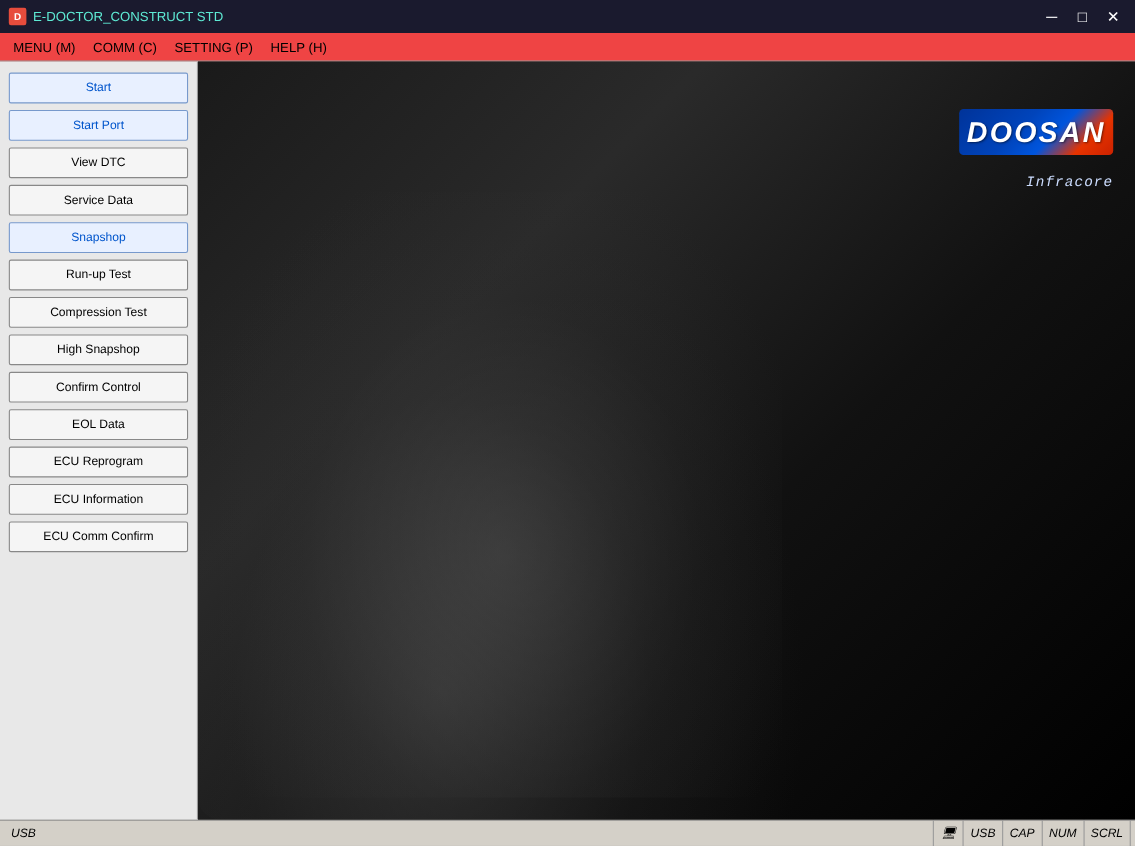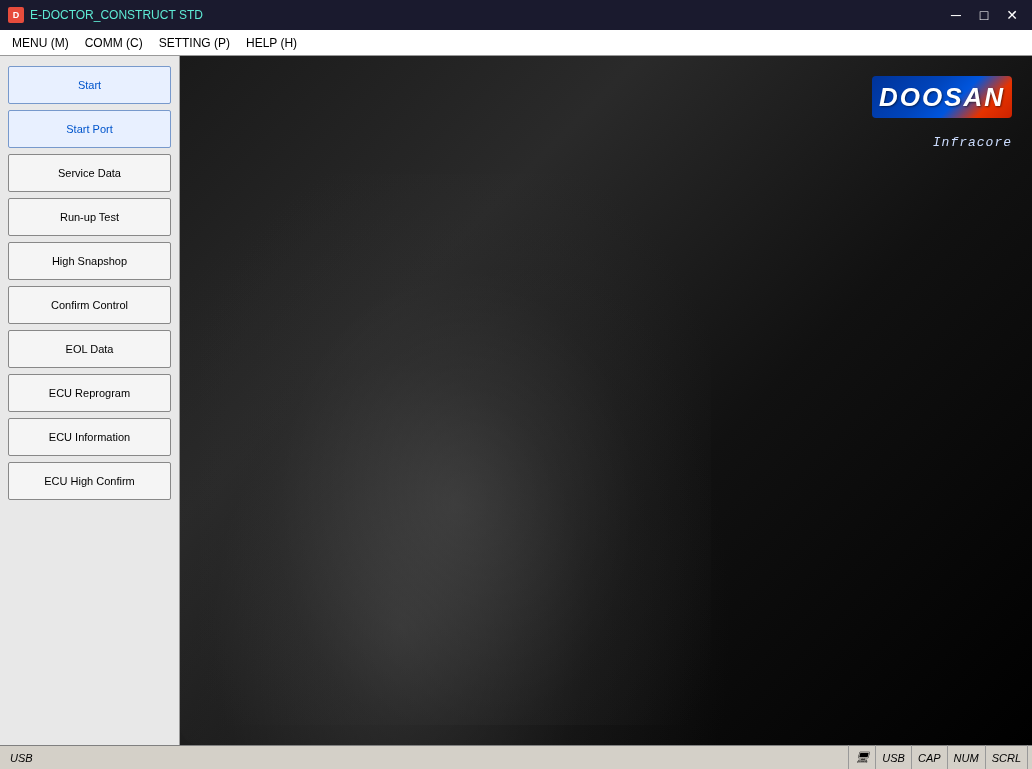--- a/index.html
+++ b/index.html
@@ -60,21 +60,21 @@
       display: flex;
       align-items: center;
       justify-content: center;
       border-radius: 2px;
     }
 
     
     .menu-bar {
       width: 100%;
       height: 26px;
-      background: #ffffff;
+      background: #ef4444;
       display: flex;
       align-items: center;
       padding: 0 4px;
       border-bottom: 1px solid #999;
     }
     .menu-item {
       padding: 3px 8px;
       cursor: pointer;
       font-size: 12px;
       color: #000;
@@ -94,21 +94,21 @@
       background: #e8e8e8;
       border-right: 1px solid #999;
       padding: 10px 8px;
       display: flex;
       flex-direction: column;
       gap: 6px;
       overflow: hidden;
     }
     .nav-btn {
       width: 100%;
-      height: 38px;
+      height: 28px;
       background: #f5f5f5;
       border: 1px solid #888;
       cursor: pointer;
       font-size: 11px;
       text-align: center;
       border-radius: 2px;
       color: #000;
       display: flex;
       align-items: center;
       justify-content: center;
@@ -158,20 +158,21 @@
       top: 20px;
       right: 20px;
       display: flex;
       flex-direction: column;
       align-items: flex-end;
     }
     .doosan-logo {
       width: 140px;
       height: 55px;
       position: relative;
+      margin-top: 23px;
     }
     .logo-box {
       width: 140px;
       height: 42px;
       background: linear-gradient(135deg, #003399 0%, #0044bb 40%, #0055dd 60%, #e63300 80%, #cc2200 100%);
       border-radius: 4px;
       display: flex;
       align-items: center;
       justify-content: center;
       position: relative;
@@ -241,28 +242,31 @@
   <span class="menu-item">COMM (C)</span>
   <span class="menu-item">SETTING (P)</span>
   <span class="menu-item">HELP (H)</span>
 </div>
 
 <div class="main-container">
 
   <div class="sidebar">
     <button class="nav-btn active-blue">Start</button>
     <button class="nav-btn active-blue">Start Port</button>
+    <button class="nav-btn">View DTC</button>
     <button class="nav-btn">Service Data</button>
+    <button class="nav-btn active-blue">Snapshop</button>
     <button class="nav-btn">Run-up Test</button>
+    <button class="nav-btn">Compression Test</button>
     <button class="nav-btn">High Snapshop</button>
     <button class="nav-btn">Confirm Control</button>
     <button class="nav-btn">EOL Data</button>
     <button class="nav-btn">ECU Reprogram</button>
     <button class="nav-btn">ECU Information</button>
-    <button class="nav-btn">ECU High Confirm</button>
+    <button class="nav-btn">ECU Comm Confirm</button>
   </div>
 
   <div class="content-area">
     <div class="engine-bg"></div>
     <div class="engine-silhouette"></div>
     <div class="engine-detail"></div>
 
     <div class="logo-area">
       <div class="doosan-logo">
         <div class="logo-box">

